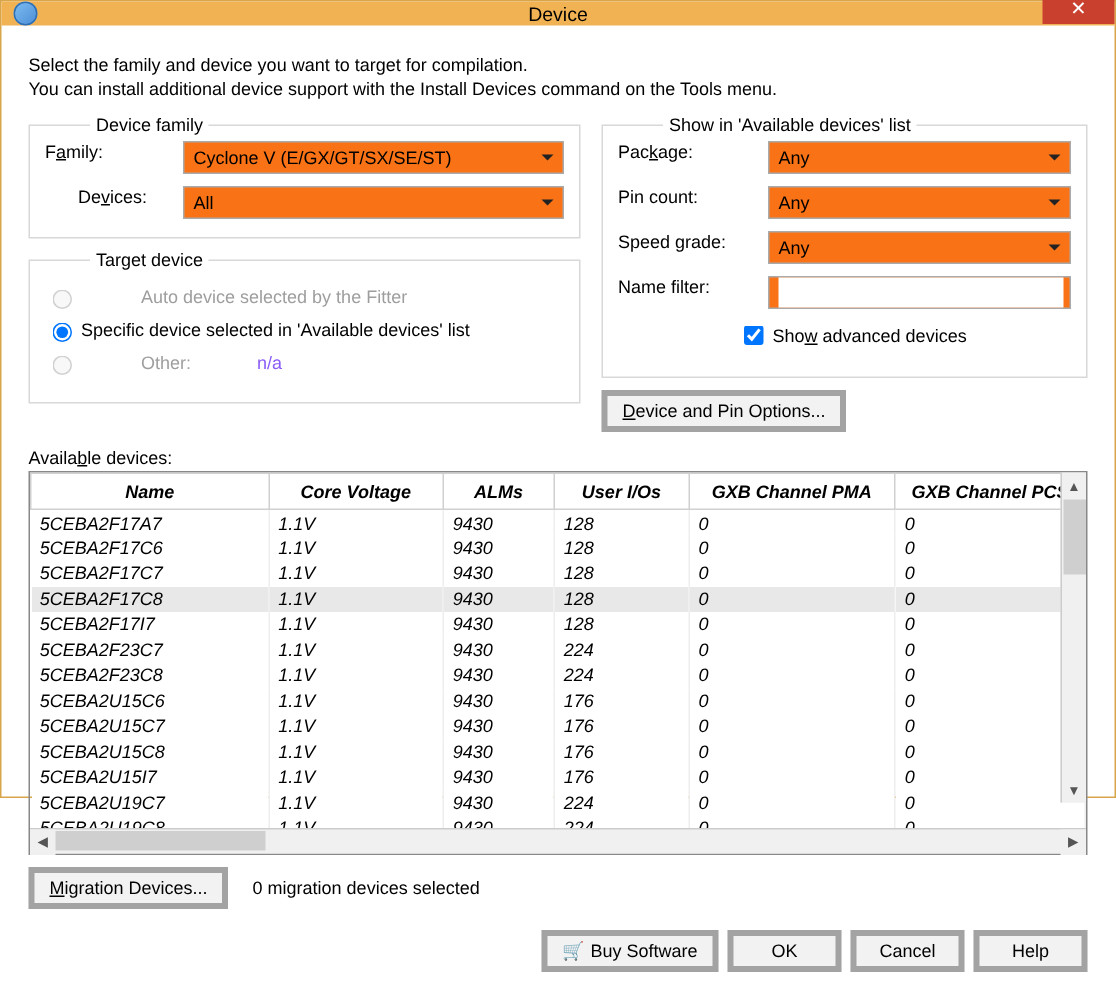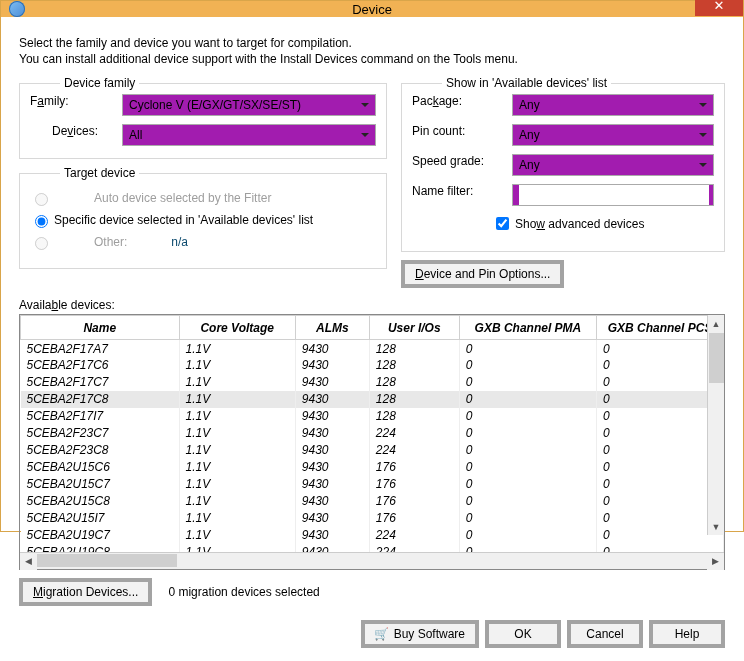--- a/index.html
+++ b/index.html
@@ -60,21 +60,21 @@
     font-size:12px;
     margin-left:32px;
   }
   .col-left { flex: 0 0 368px; display:flex; flex-direction:column; }
   .col-right { flex:1; display:flex; flex-direction:column; }
   .form-row { display:flex; align-items:flex-start; margin-bottom:8px;gap:20px; }
   .form-row label { width:72px; text-align:left; padding-right:4px; }
   .col-right .form-row label { width:80px; }
   .selectbox, .textbox {
     flex:1; height:22px;
-    border:1px solid #aaa; background:#a21caf;
+    border:1px solid #aaa; background:#f97316;
     display:flex; align-items:center;
     padding: 0 4px 0 6px;
     position:relative;
   }
   .selectbox .arrow {
     position:absolute; right:2px; top:2px;
     width:16px; height:16px;
     display:flex; align-items:center; justify-content:center;
   }
   .selectbox .arrow::after {
@@ -84,21 +84,21 @@
   }
   .textbox input {
     border:0; outline:0; width:100%; height:100%;
     font: inherit; padding:0;
   }
   .radio-row, .check-row {
     display:flex; align-items:center; margin: 6px 0;
   }
   .radio-row input, .check-row input { margin-right:6px; }
   .radio-row.disabled, .check-row.disabled { color:#9e9e9e;gap:40px; }
-  .disabled-text { color:#0c4a6e; margin-left:4px;}
+  .disabled-text { color:#8b5cf6; margin-left:4px;}
   .btn {
     border:4px solid #a3a3a3; background:#f2f2f2;
     padding: 3px 10px; font:inherit; cursor:pointer;
     min-width: 62px;
   }
   .device-pin { margin-top:8px; align-self:flex-start; }
   .section-label { margin-top:10px; }
   .table-wrap {
     border:1px solid #888; margin-top:2px;
     height: 256px; position:relative;

